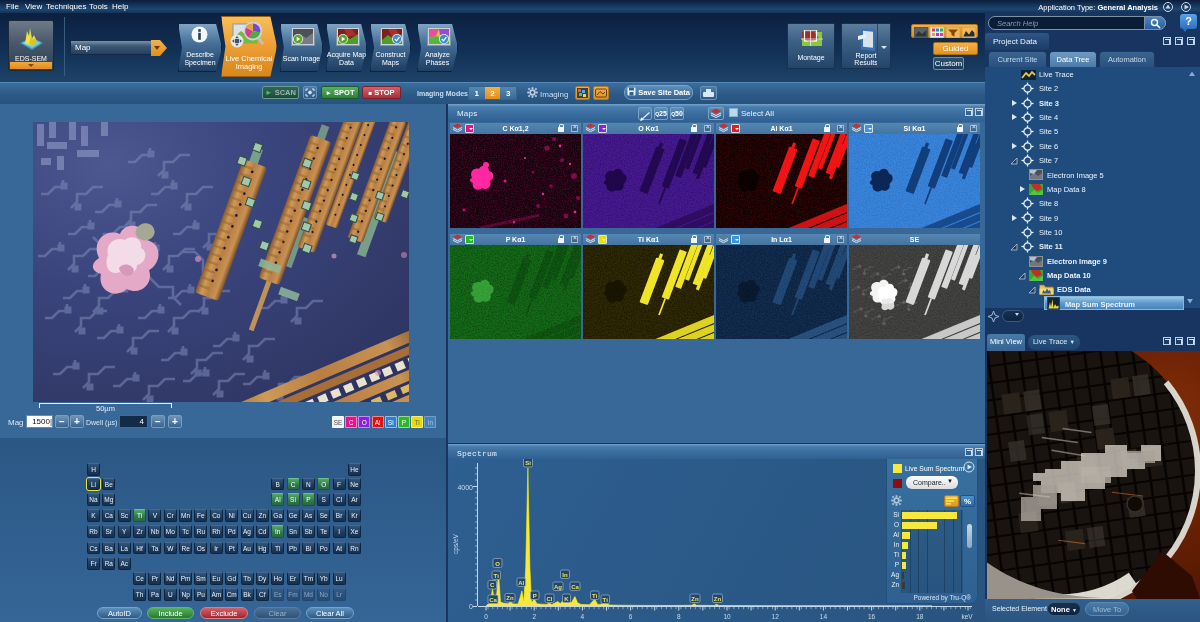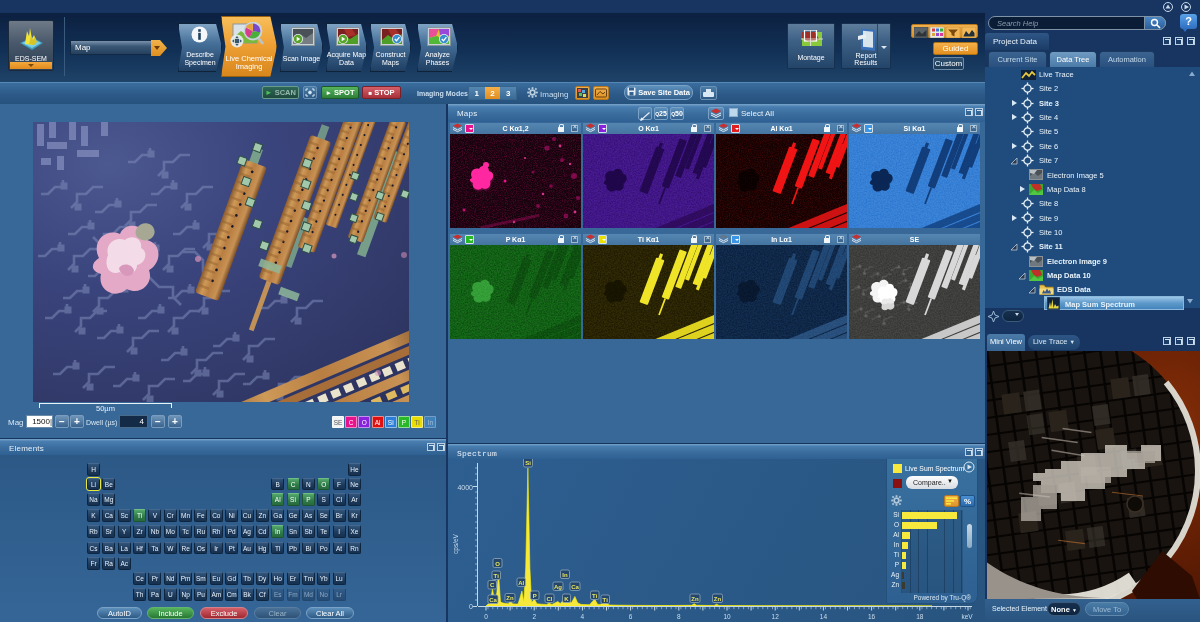--- a/index.html
+++ b/index.html
@@ -57,20 +57,28 @@
 
 .pt{position:absolute;width:13px;height:12.5px;background:linear-gradient(#32557B,#1D3A5C 60%,#16304E);border:1px solid #0E2540;border-top-color:#46688E;border-radius:2px;color:#E8F2FA;font-size:6.5px;text-align:center;line-height:11.5px;}
 .ptg{background:linear-gradient(#53A86B,#2F7A48 60%,#266A3C);border-color:#1D5530;border-top-color:#6FBE85;color:#fff;}
 .ptf{opacity:0.45;}
 .ptsel{outline:1.5px solid #E8E83C;outline-offset:0px;}
 .elbtn{position:absolute;top:607px;height:12px;border-radius:6px;color:#fff;font-size:7.5px;text-align:center;line-height:11px;}
 .rtab{position:absolute;top:51px;height:16px;border-radius:4px 4px 0 0;font-size:7.5px;text-align:center;line-height:16px;border:1px solid #1A3A60;border-bottom:none;}
 </style></head>
 <body>
 <div id="app">
+  <div id="menubar" class="abs">
+    <span class="mi" style="left:6px">File</span>
+    <span class="mi" style="left:25px">View</span>
+    <span class="mi" style="left:46px">Techniques</span>
+    <span class="mi" style="left:89px">Tools</span>
+    <span class="mi" style="left:112px">Help</span>
+    <span class="mi" style="right:42px;top:2.5px;font-size:7.5px;">Application Type: <b>General Analysis</b></span>
+  </div>
   <div id="toolbar" class="abs"></div>
   <div id="edssem" class="abs">
     <svg class="abs" style="left:6px;top:2px" width="34" height="34" viewBox="0 0 34 34">
       <polygon points="17,14 28,20 17,27 5,20" fill="#3E9ABE"></polygon>
       <polygon points="17,15 26,20 17,25 7,20" fill="#7ACCE0"></polygon>
       <path d="M10,21 L12,8 L14,13 L15,5 L17,16 L19,12 L21,17 L18,22 Z" fill="#F2E438"></path>
       <path d="M14,21 L16,13 L18,17 L20,14 L22,19 L19,22 Z" fill="#D8C428"></path>
     </svg>
     <div class="lbl">EDS-SEM</div>
       <div class="ob"></div>
@@ -603,25 +611,20 @@
   <div class="pt ptf" style="left:286.5px;top:588.4px;">Fm</div>
   <div class="pt ptf" style="left:301.9px;top:588.4px;">Md</div>
   <div class="pt ptf" style="left:317.2px;top:588.4px;">No</div>
   <div class="pt ptf" style="left:332.6px;top:588.4px;">Lr</div>
   <div class="elbtn" style="left:97px;width:45px;background:linear-gradient(#5E90BC,#2E5A86);border:1px solid #7AA2C6;">AutoID</div>
   <div class="elbtn" style="left:147px;width:47px;background:linear-gradient(#56B45E,#287834);border:1px solid #63B56B;">Include</div>
   <div class="elbtn" style="left:200px;width:48px;background:linear-gradient(#D4606A,#A02830);border:1px solid #D4808A;">Exclude</div>
   <div class="elbtn" style="left:254px;width:47px;background:linear-gradient(#4A7298,#2E5278);border:1px solid #5A7EA0;color:#9AB4C8;">Clear</div>
   <div class="elbtn" style="left:306px;width:48px;background:linear-gradient(#5E90BC,#2E5A86);border:1px solid #7AA2C6;">Clear All</div>
 
-  <div class="panel-h" style="left:0;top:438px;width:446px;height:17px;border-top:1px solid #16355E;">
-      <span class="ph-title">Elements</span>
-      <span class="exic" style="left:427px"></span>
-      <span class="exic" style="left:437px"></span>
-    </div>
   <div id="mapspanel" class="abs"></div>
 
   <div class="abs" style="z-index:3;left:638px;top:107px;width:14px;height:13px;background:linear-gradient(#5E90BC,#34618E);border:1px solid #7AA2C6;border-radius:2px;"><svg width="12" height="11" viewBox="0 0 12 11">
         <path d="M1.5 9.5 L10.5 1.5" stroke="#E8F0F8" stroke-width="1.2"></path>
         <path d="M1.5 9.5 L5 9 L2 6.2 Z" fill="#E8F0F8"></path>
       </svg></div>
   <div class="abs" style="z-index:3;left:654px;top:107px;width:14px;height:13px;background:linear-gradient(#5E90BC,#34618E);border:1px solid #7AA2C6;border-radius:2px;color:#fff;font-size:7px;font-weight:bold;text-align:center;line-height:12px;"><span style="font-size:5px">Q</span>25</div>
   <div class="abs" style="z-index:3;left:670px;top:107px;width:14px;height:13px;background:linear-gradient(#5E90BC,#34618E);border:1px solid #7AA2C6;border-radius:2px;color:#fff;font-size:7px;font-weight:bold;text-align:center;line-height:12px;"><span style="font-size:5px">Q</span>50</div>
   <div class="abs" style="z-index:3;left:708px;top:107px;width:16px;height:13px;background:linear-gradient(#5E90BC,#34618E);border:1px solid #7AA2C6;border-radius:2px;">
       <svg width="12" height="11" style="position:absolute;left:1px" viewBox="0 0 12 11">

